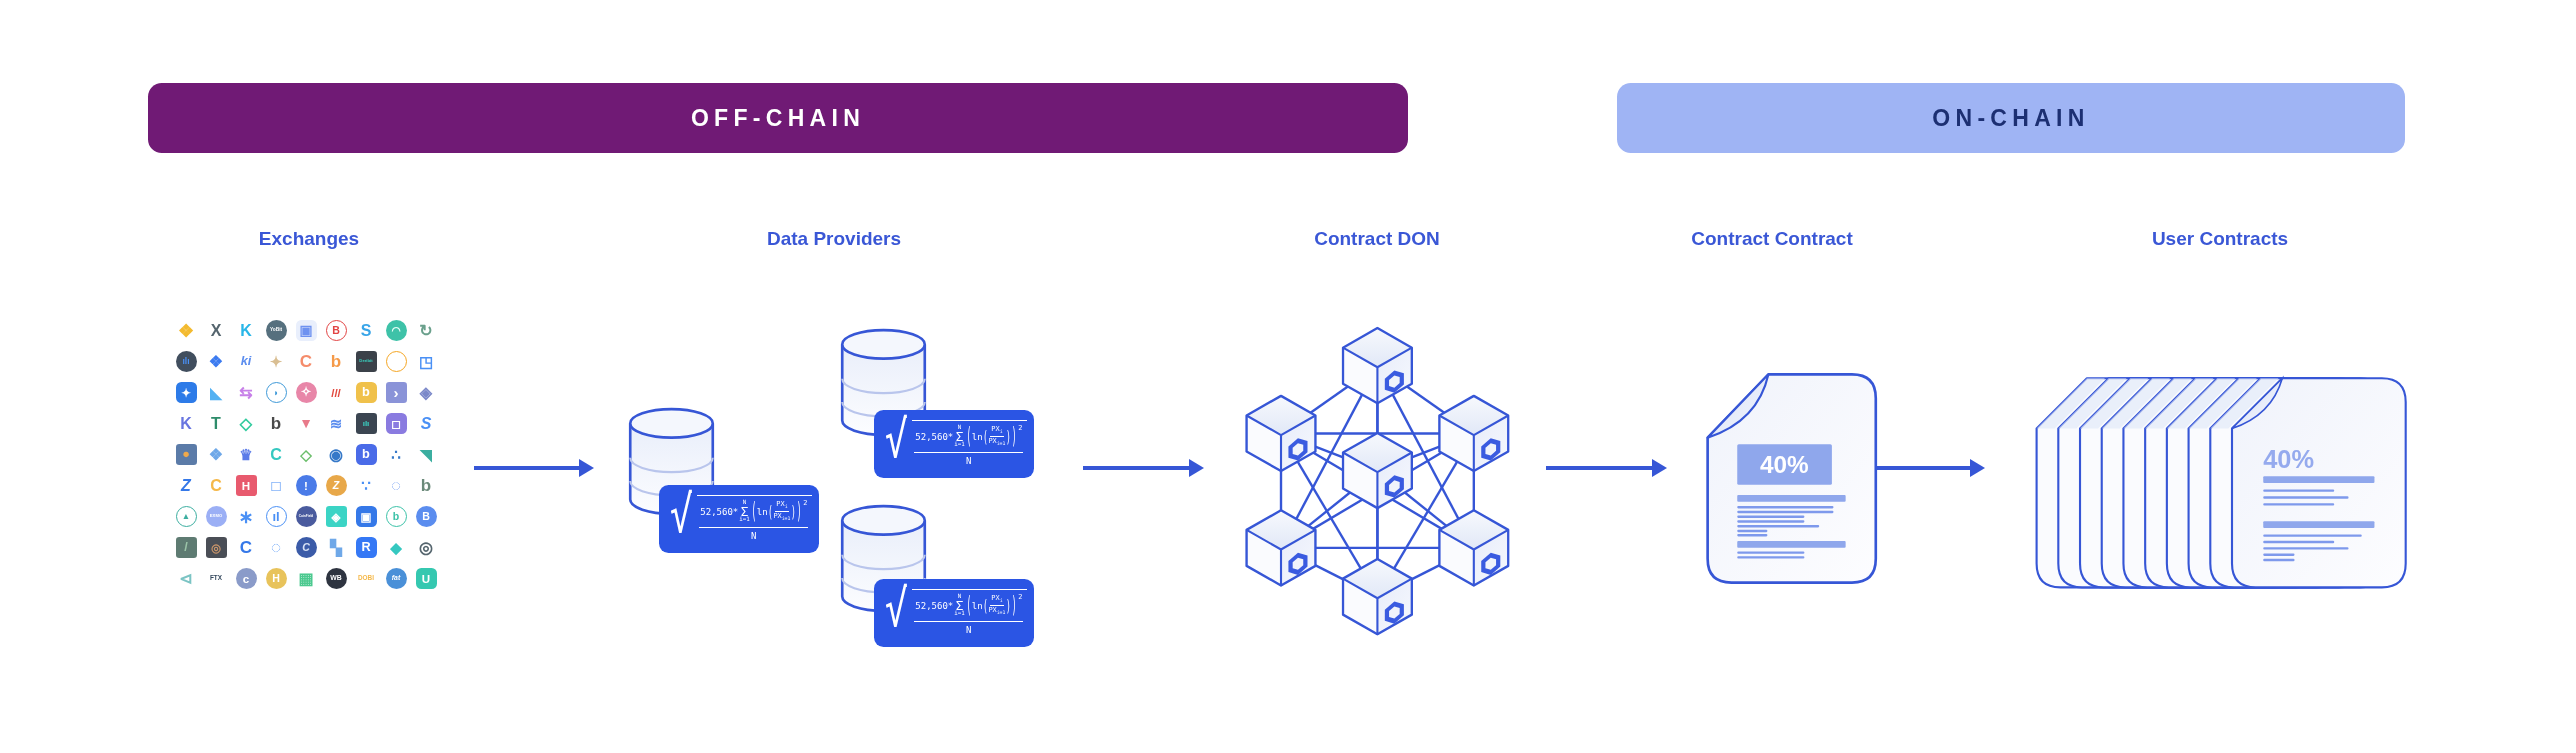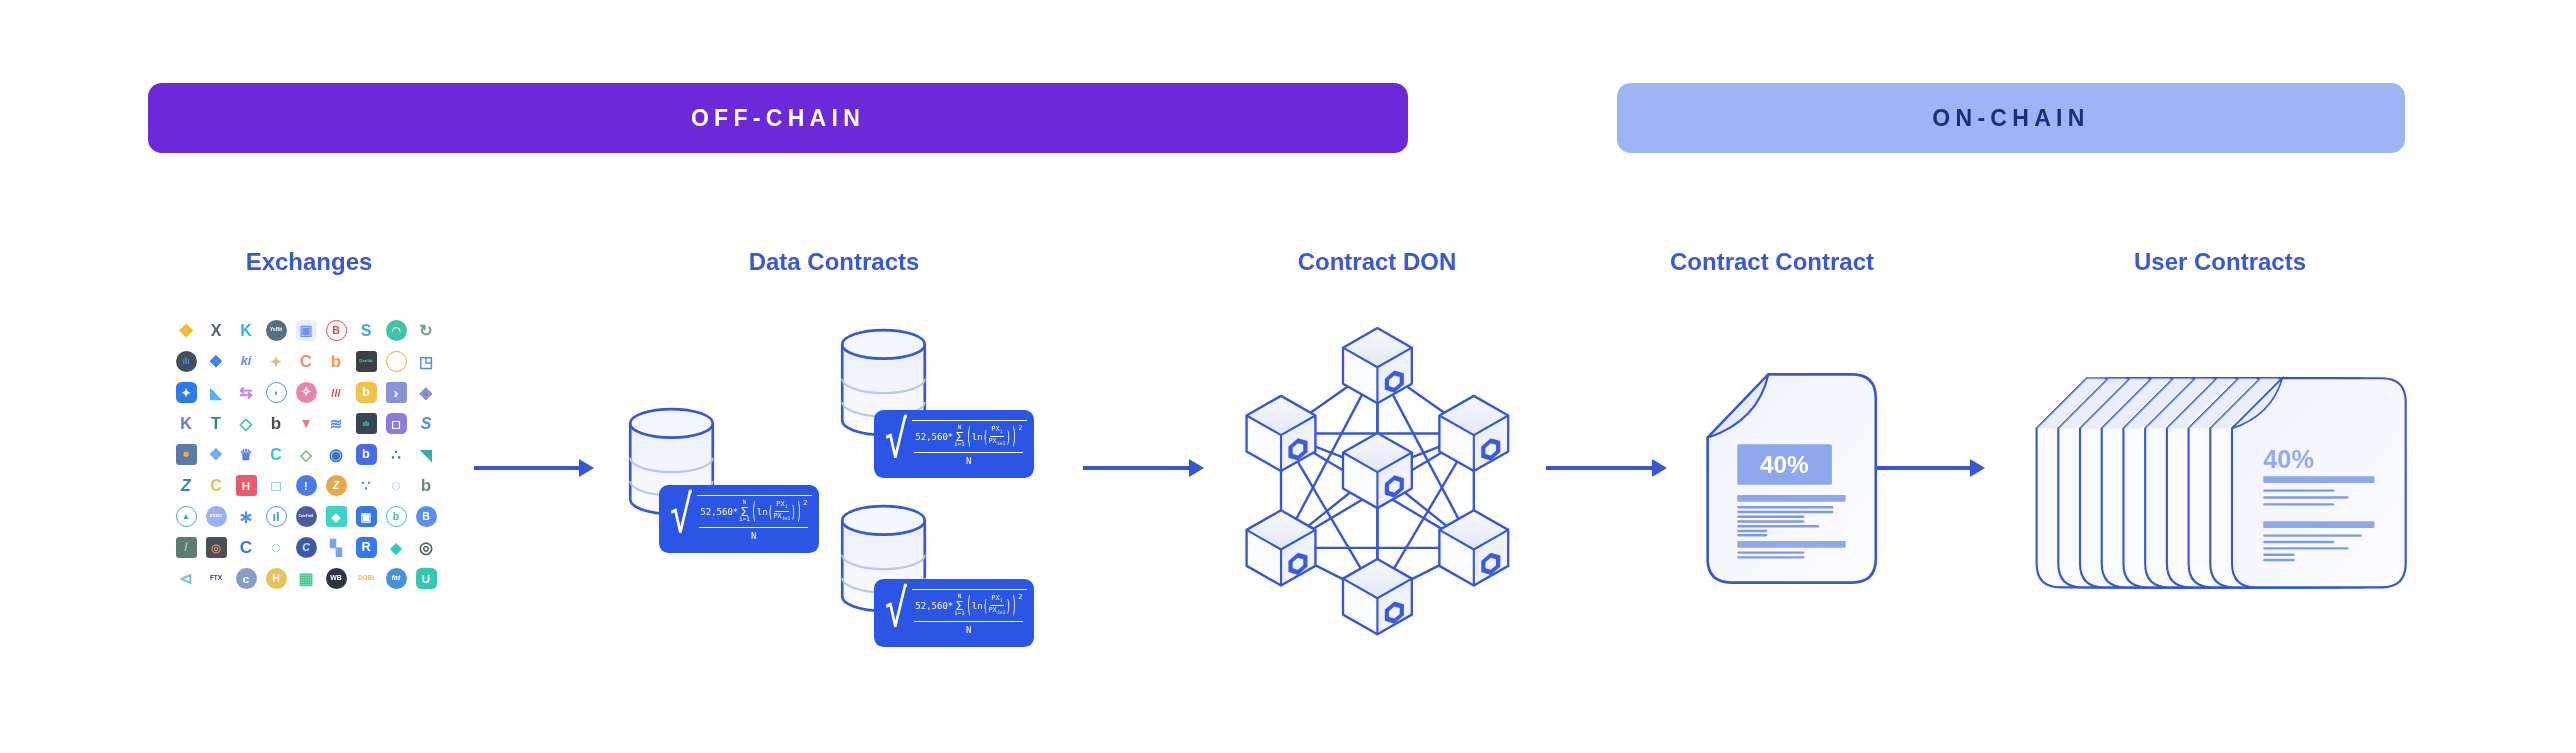--- a/index.html
+++ b/index.html
@@ -2,25 +2,25 @@
 <html style="font-size:8.5px"><head>
 <meta charset="utf-8">
 <style>
   html,body{margin:0;padding:0}
   body{width:2576px;height:754px;position:relative;background:#ffffff;
        font-family:"Liberation Sans",sans-serif;overflow:hidden}
 
   .banner{position:absolute;top:83px;height:70px;border-radius:13.8px;
           display:flex;align-items:center;justify-content:center;
           font-size:23px;font-weight:bold;letter-spacing:5.3px;white-space:nowrap}
-  #banner-off{left:148px;width:1260px;background:#6d28d9;color:#ffffff}
+  #banner-off{left:148px;width:1260px;background:#701a75;color:#ffffff}
   #banner-on{left:1617px;width:788px;background:#9FB4F4;color:#1C2F72}
 
-  .section-label{position:absolute;top:248px;transform:translateX(-50%);
-                 font-size:24px;font-weight:bold;color:#3A57D6;white-space:nowrap}
+  .section-label{position:absolute;top:228px;transform:translateX(-50%);
+                 font-size:19px;font-weight:bold;color:#3A57D6;white-space:nowrap}
 
   
   #exchange-grid{position:absolute;left:171px;top:315px;display:grid;
                  grid-template-columns:repeat(9,30px);grid-auto-rows:31px}
   .xc{display:flex;align-items:center;justify-content:center}
   .xi{width:21px;height:21px;display:flex;align-items:center;justify-content:center;
       font-weight:bold;text-align:center;line-height:1;box-sizing:border-box}
   .xi.circle{border-radius:50%}
   .xi.round{border-radius:5.3px}
   .xi.square{border-radius:3.2px}
@@ -98,21 +98,21 @@
       <path d="M4,140 A78,27 0 0 0 160,140" fill="none" stroke="#B9C5EC" stroke-width="4"></path>
       <ellipse cx="82" cy="31" rx="78" ry="27" fill="#F4F7FD" stroke="#3656D6" stroke-width="5"></ellipse>
     </symbol>
   </defs>
 </svg>
 
 <div id="banner-off" class="banner">OFF-CHAIN</div>
 <div id="banner-on" class="banner">ON-CHAIN</div>
 
 <div class="section-label" style="left:309px">Exchanges</div>
-<div class="section-label" style="left:834px">Data Contracts</div>
+<div class="section-label" style="left:834px">Data Providers</div>
 <div class="section-label" style="left:1377px">Contract DON</div>
 <div class="section-label" style="left:1772px">Contract Contract</div>
 <div class="section-label" style="left:2220px">User Contracts</div>
 
 <div id="exchange-grid">
     <div class="xc">
       <div class="xi " style="color: rgb(243, 186, 47); font-size: 18px;">❖</div>
     </div>
     <div class="xc">
       <div class="xi " style="color: rgb(85, 101, 110); font-size: 16px;">X</div>

